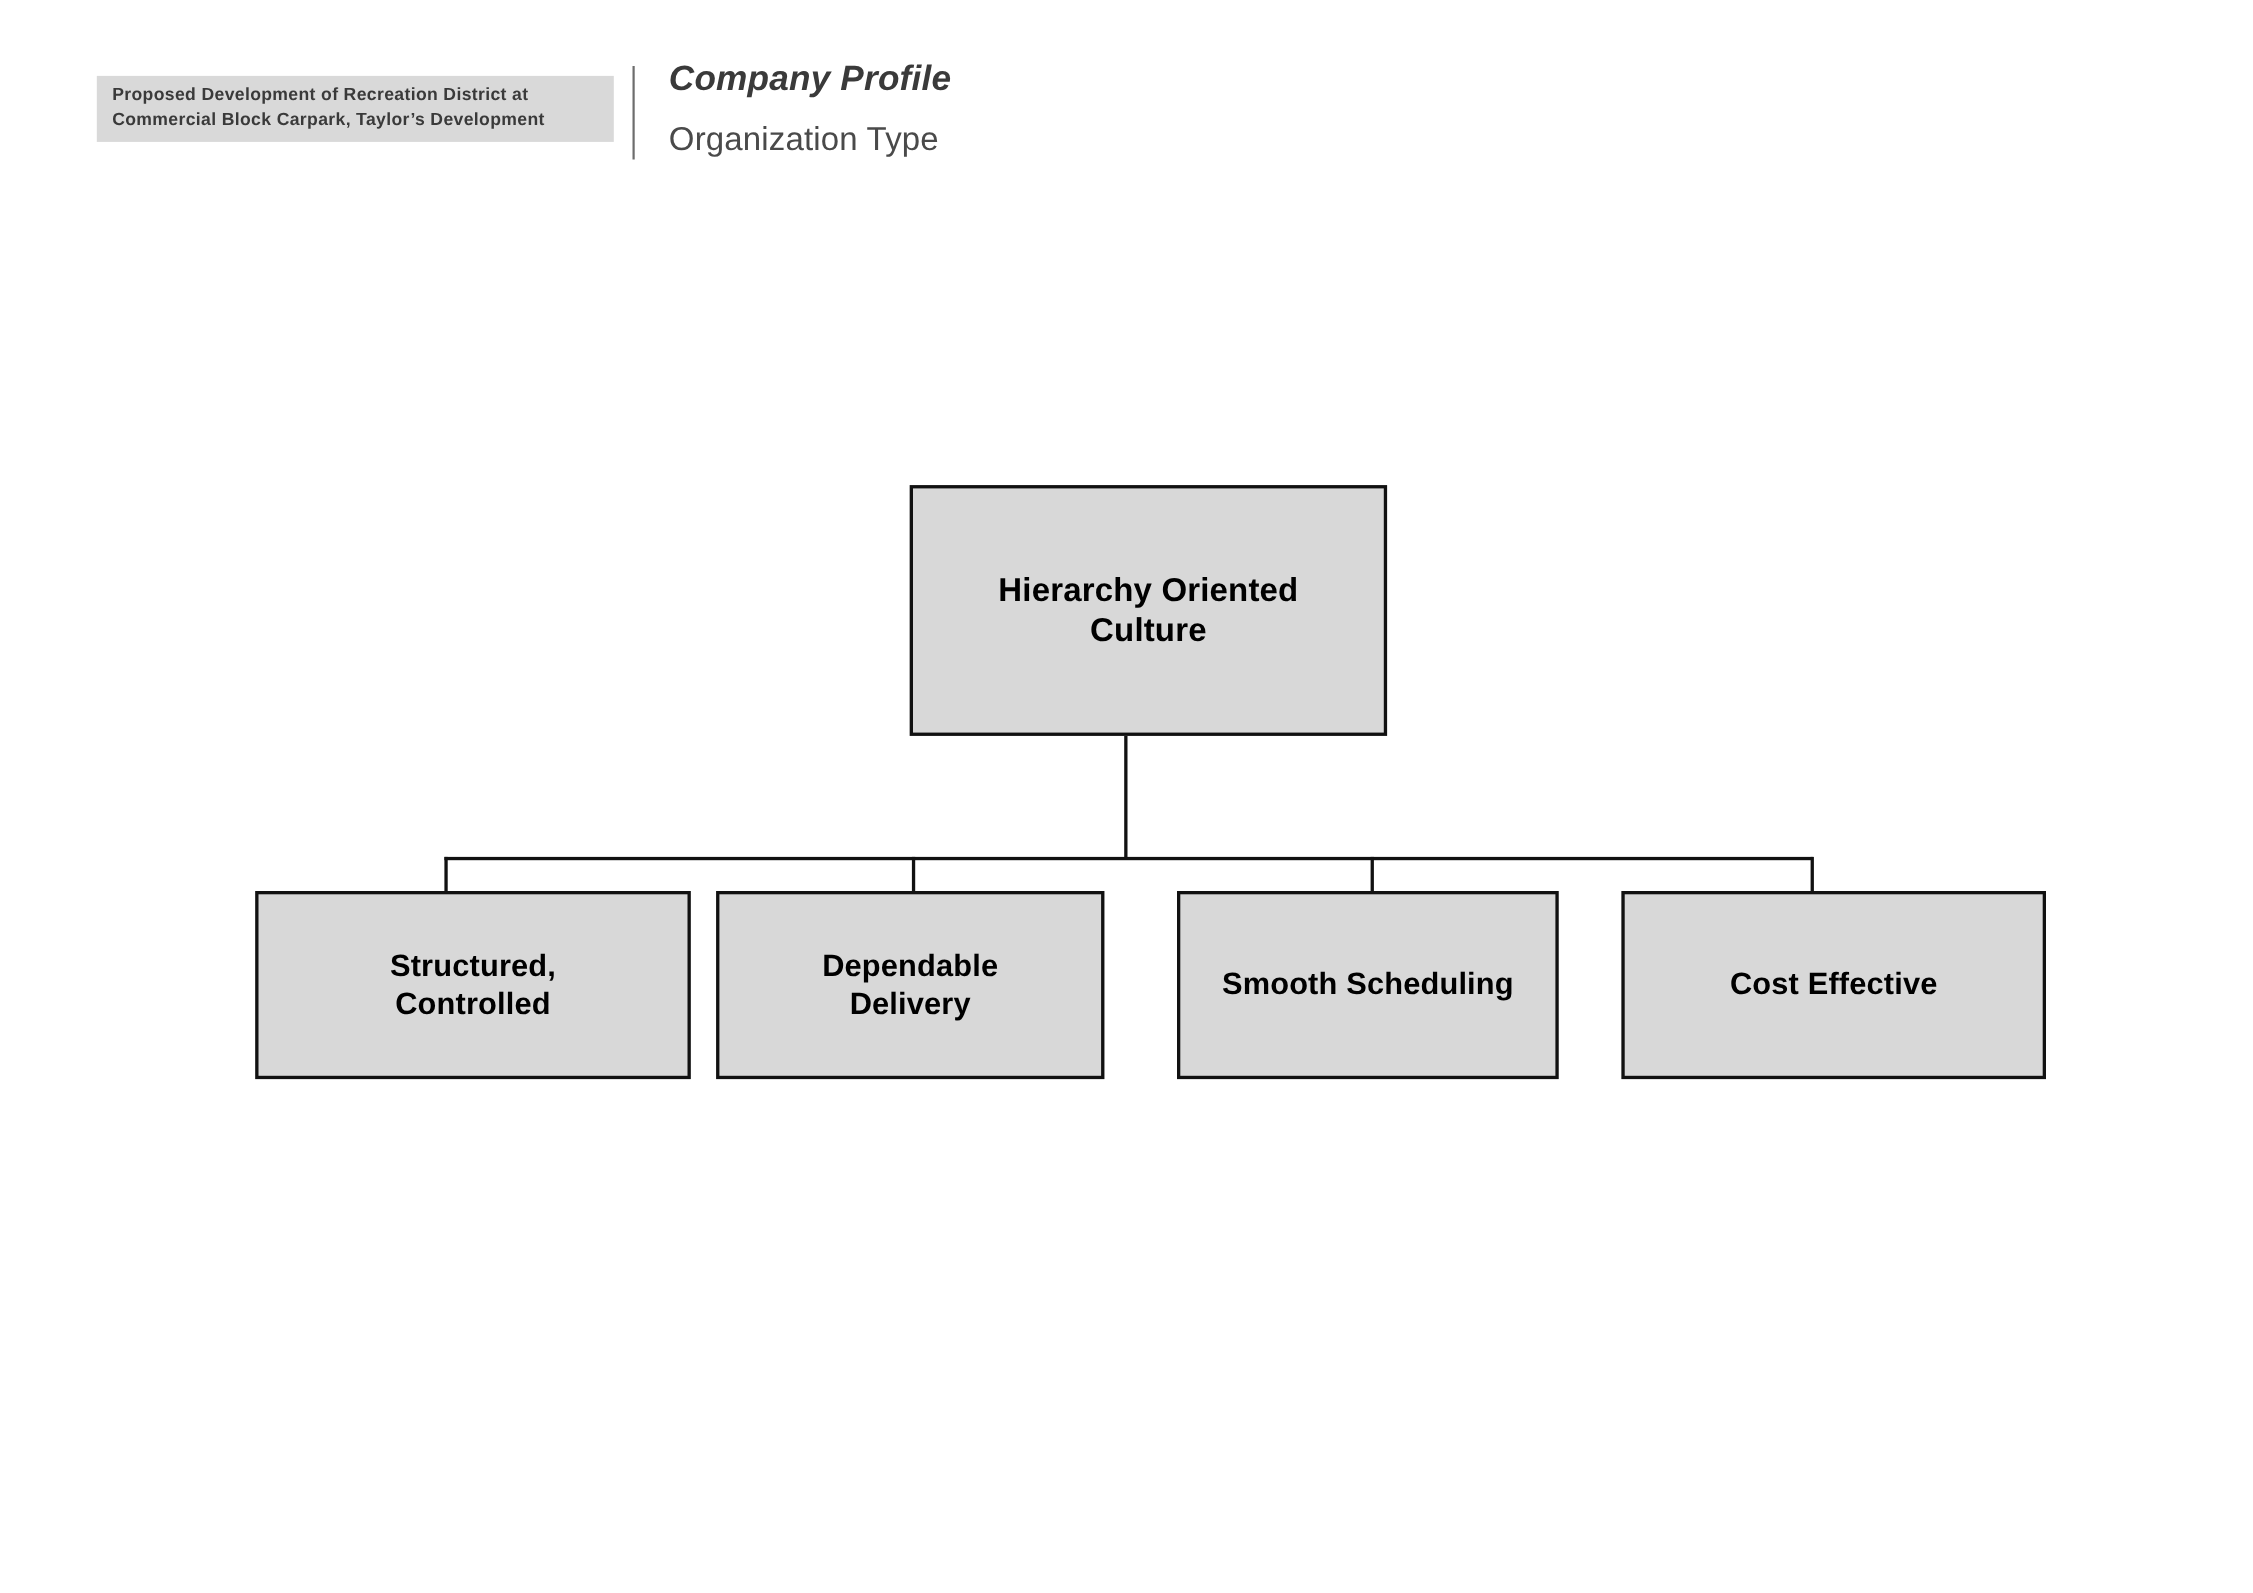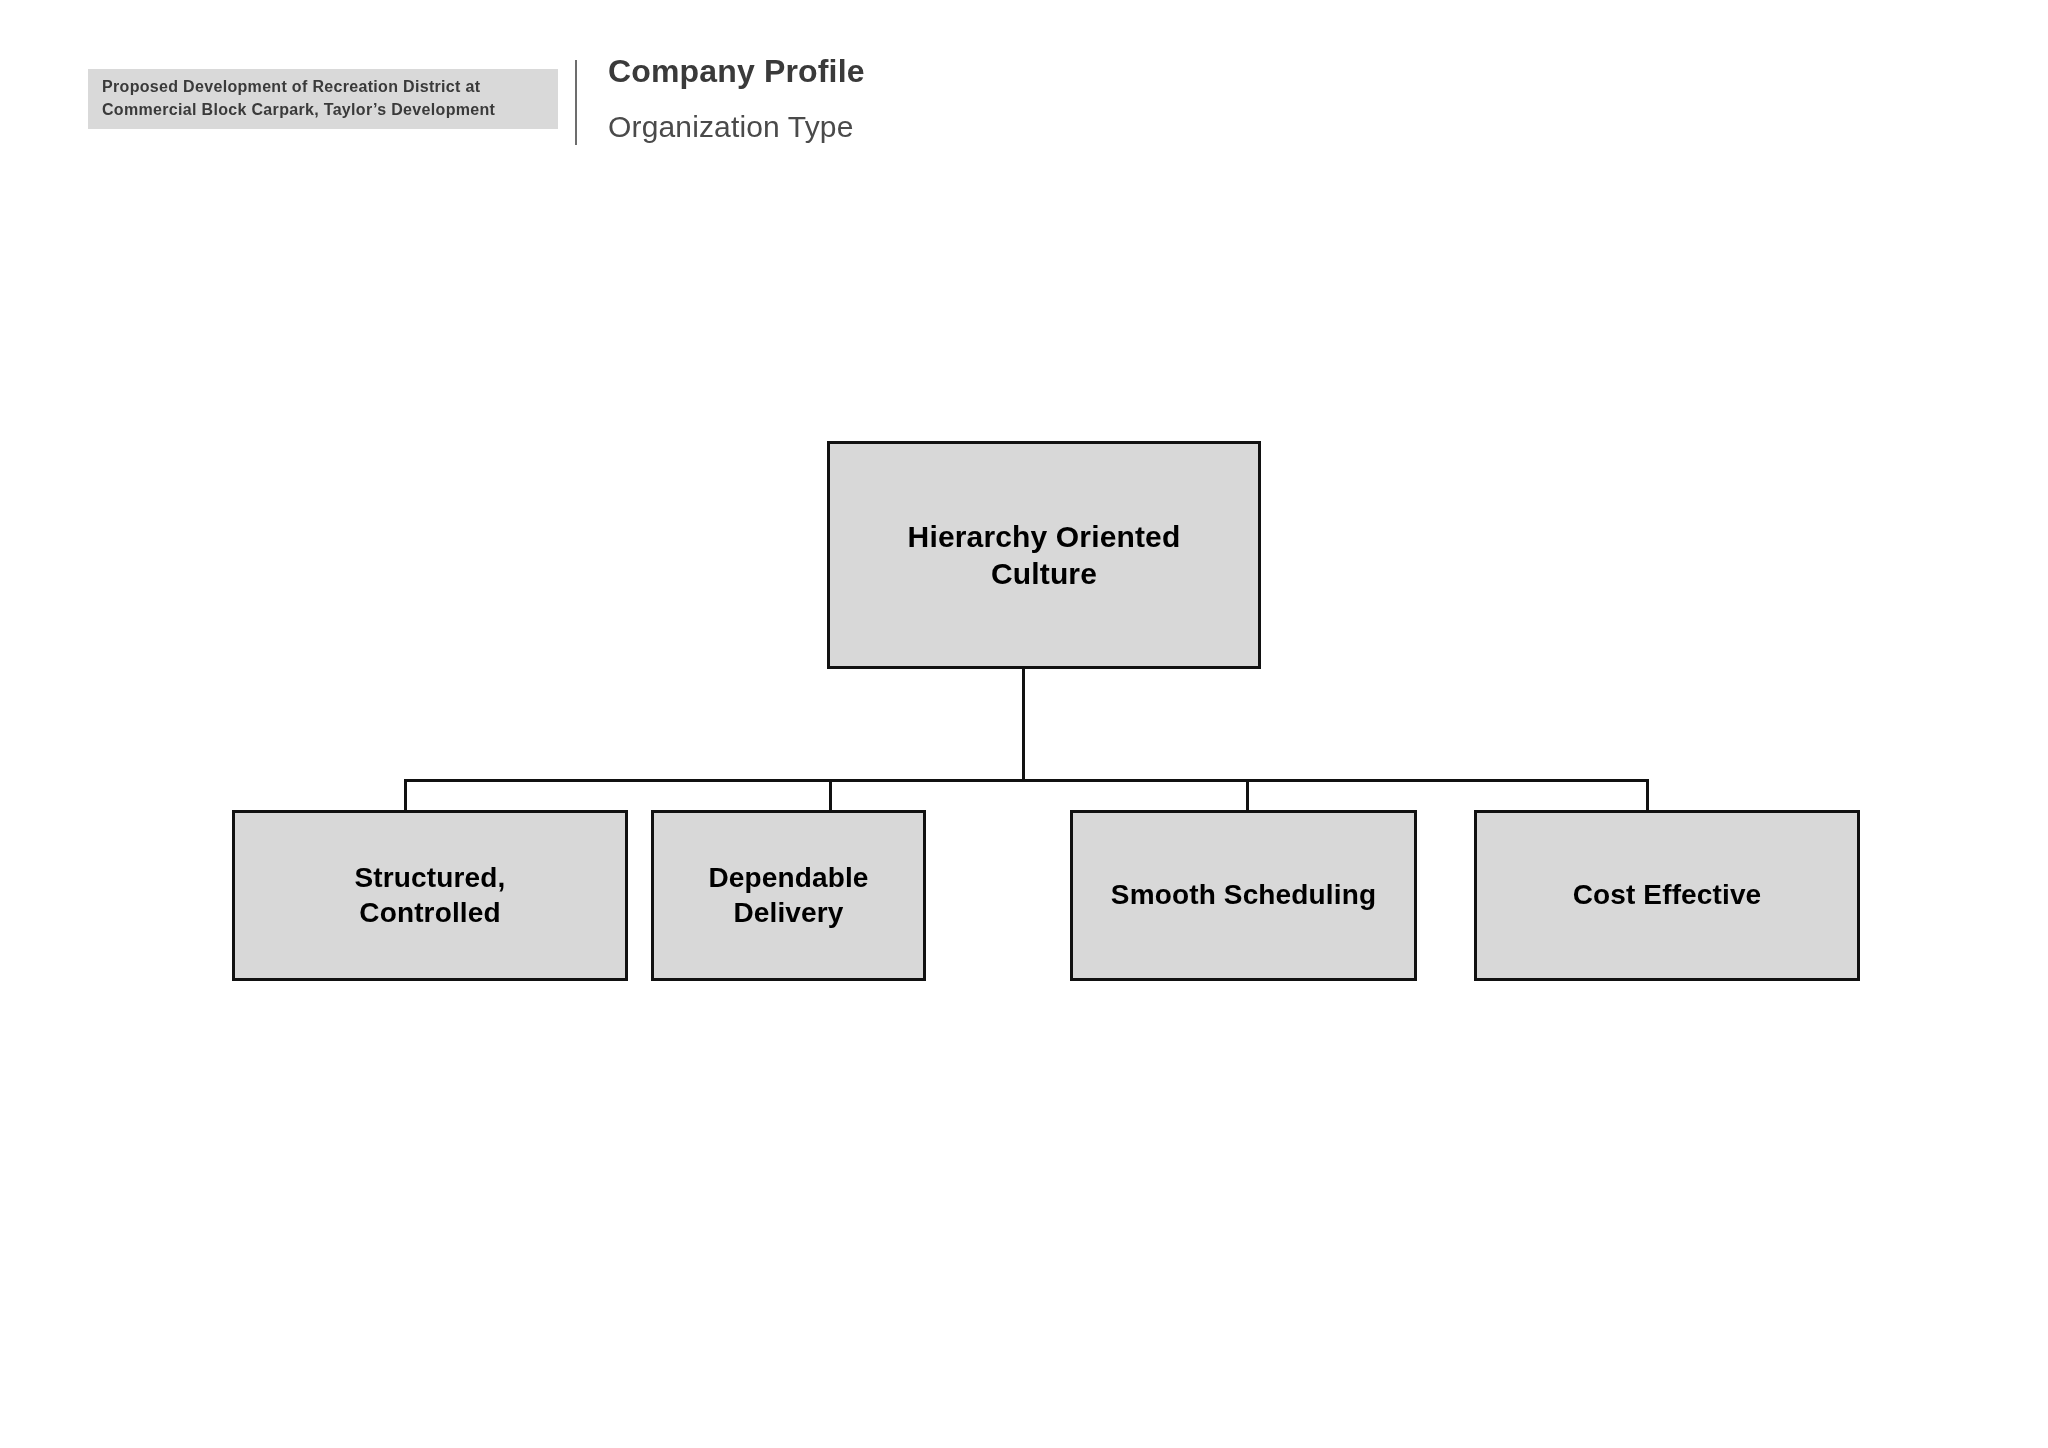--- a/index.html
+++ b/index.html
@@ -53,20 +53,21 @@
     position: absolute;
     left: 608px;
     top: 52px;
   }
   #section-title {
     font-size: 32px;
     font-weight: bold;
     color: #3a3a3a;
     line-height: 1.2;
     letter-spacing: 0.005em;
+    font-style: italic;
   }
   #section-subtitle {
     font-size: 30px;
     font-weight: normal;
     color: #4a4a4a;
     line-height: 1.25;
     margin-top: 18px;
     letter-spacing: 0.005em;
   }
 
@@ -105,21 +106,21 @@
     font-size: 30px;
   }
   .node-child {
     top: 810px;
     height: 171px;
   }
   .node-child .node-label {
     font-size: 28px;
   }
   #node-child-0 { left: 232px;  width: 396px; }
-  #node-child-1 { left: 651px;  width: 275px; }
+  #node-child-1 { left: 651px;  width: 353px; }
   #node-child-2 { left: 1070px; width: 347px; }
   #node-child-3 { left: 1474px; width: 386px; }
 
   
   .conn {
     position: absolute;
     background: #111111;
   }
   .conn-v { width: 3px; }
   .conn-h { height: 3px; }

